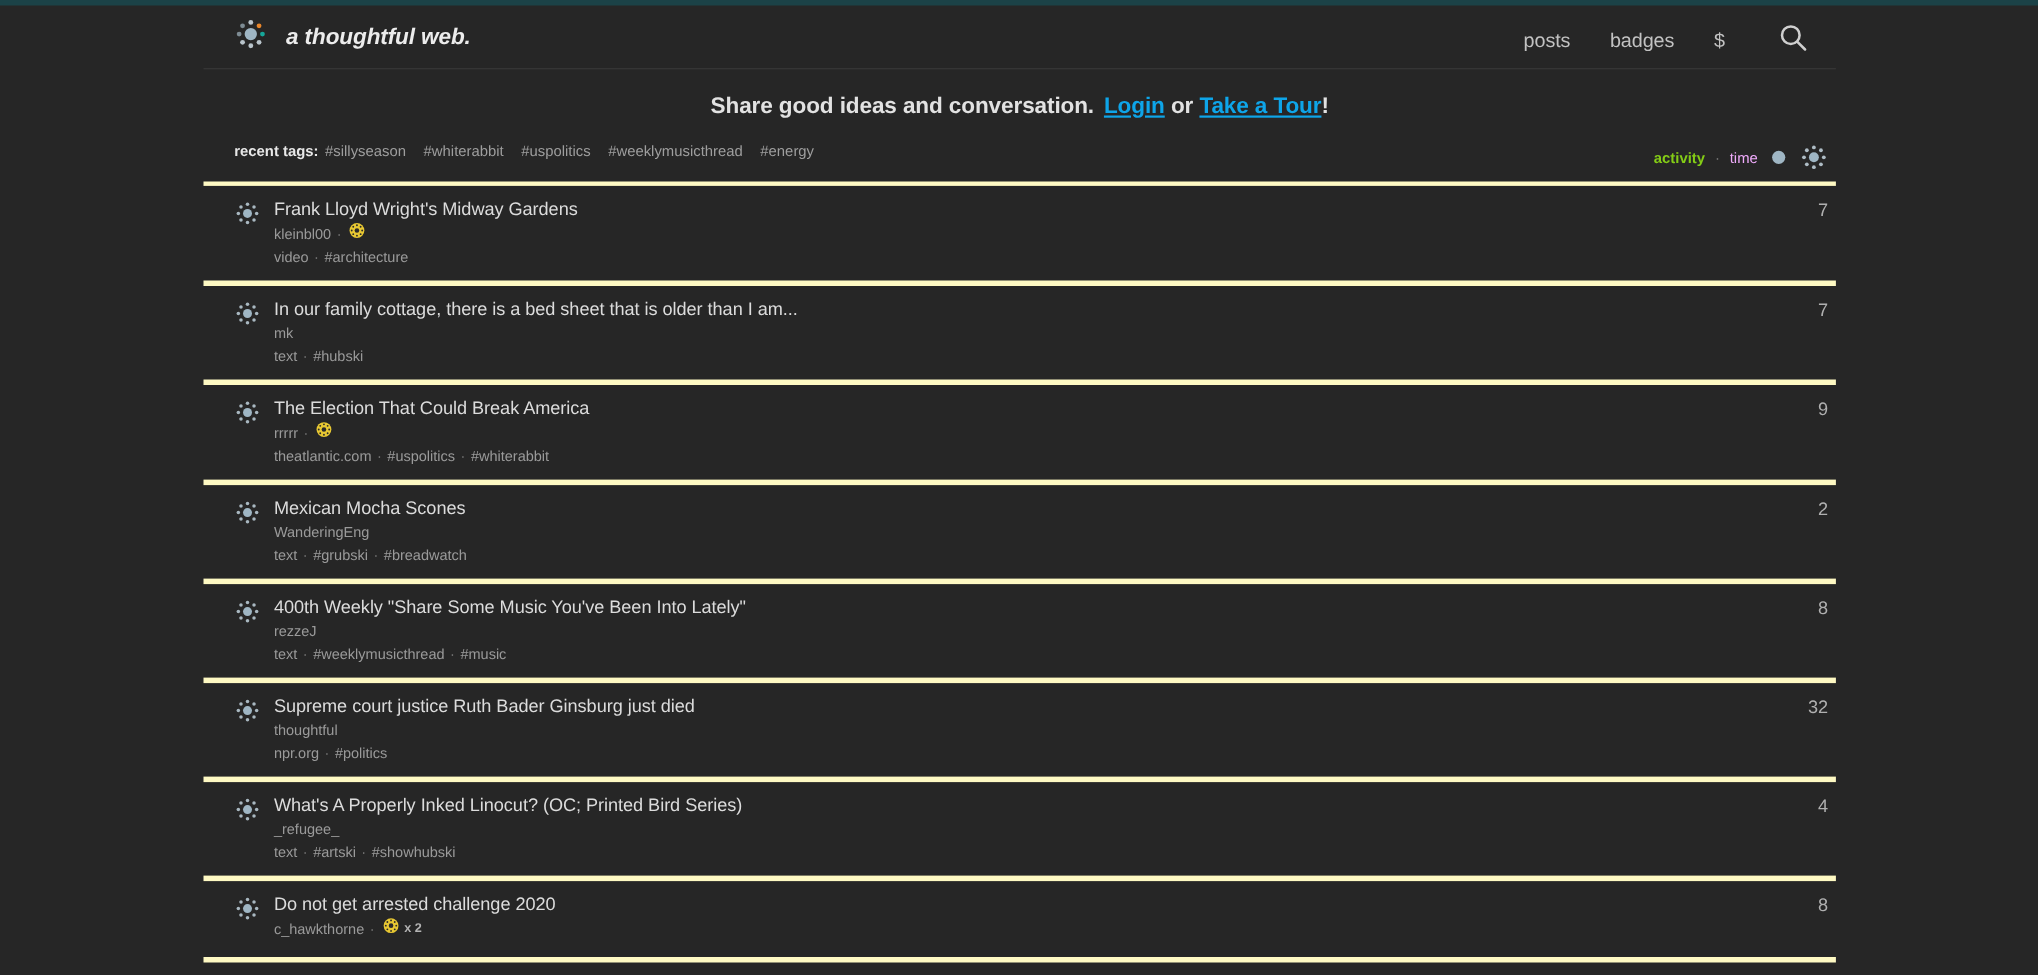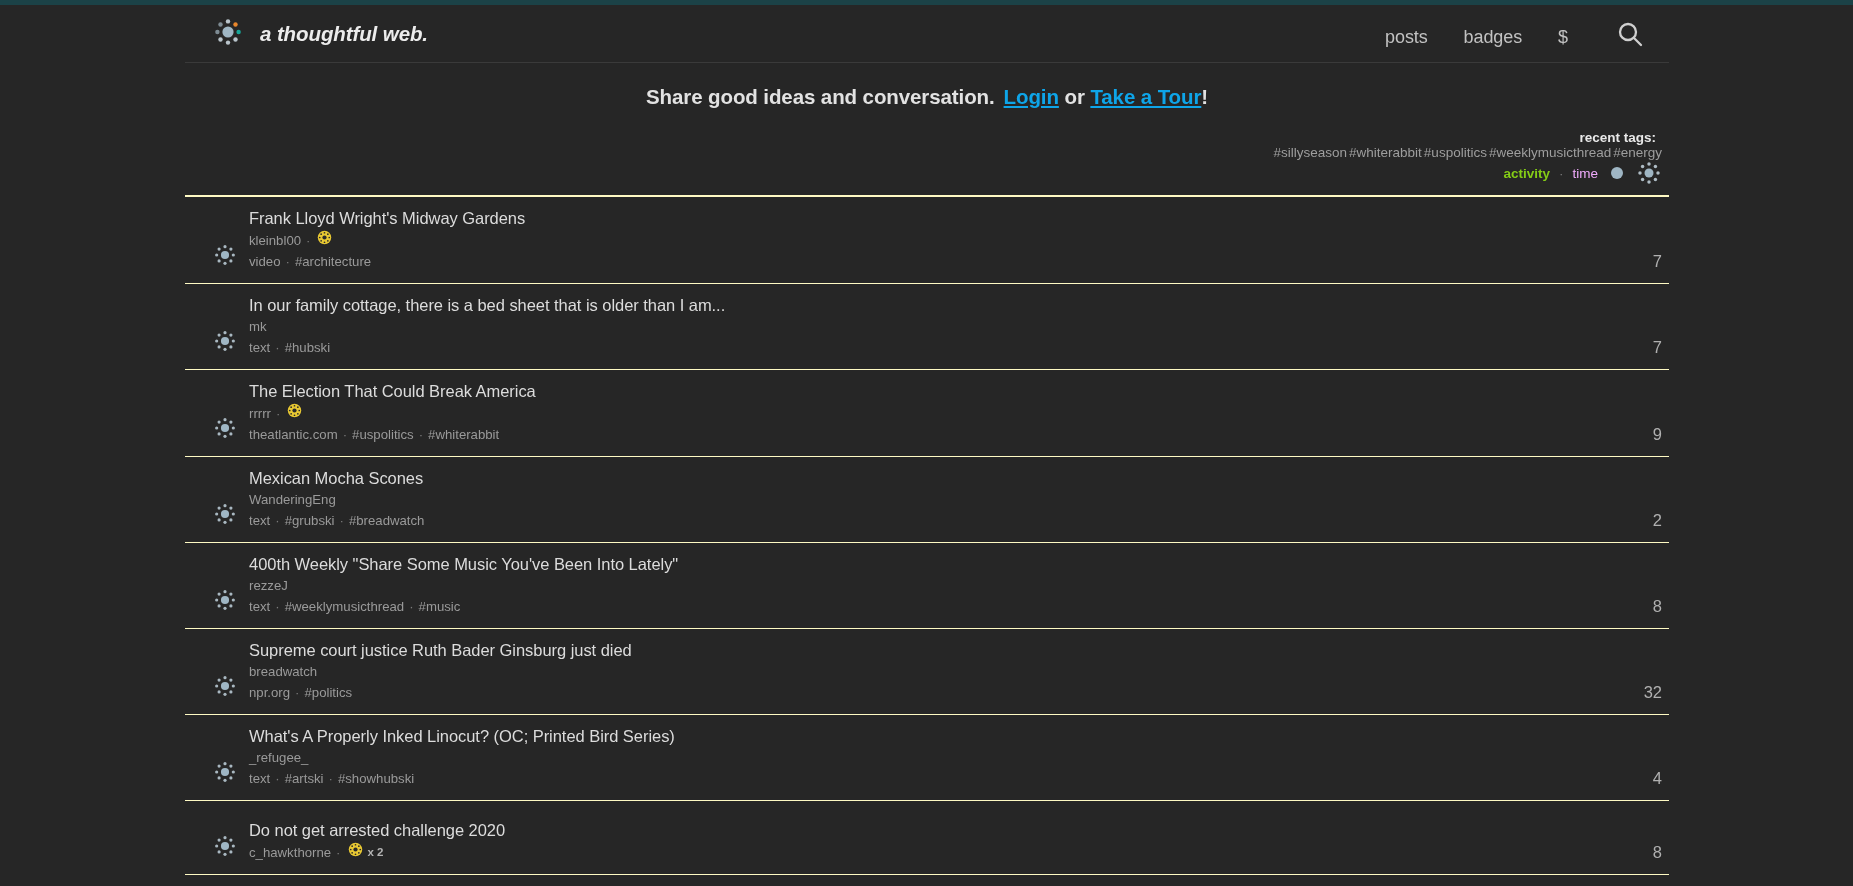--- a/index.html
+++ b/index.html
@@ -90,34 +90,33 @@
     text-decoration: underline;
     text-underline-offset: 2px;
     cursor: pointer;
   }
   .tagline .gap { display: inline-block; width: 9px; }
   .tagline .orlink { font-weight: 600; color: #e2e2e2; text-decoration: none; }
 
   
   .tagbar {
     display: flex;
-    align-items: flex-end;
+    align-items: flex-start;
     padding: 0 7px 9px 28px;
-    border-bottom: 2px solid #fef9c3;
-    flex-direction: column;
+    border-bottom: 4px solid #fef9c3;
   }
 
   .recent-label {
     font-size: 13.5px;
     font-weight: 700;
     color: #e8e8e8;
     margin-right: 6px;
   }
 
-  .tag-list { display: flex; gap: 2px; }
+  .tag-list { display: flex; gap: 16px; }
 
   .tag {
     font-size: 13.5px;
     color: #9e9e9e;
     cursor: pointer;
   }
 
   .sortbar {
     margin-left: auto;
     display: flex;
@@ -144,23 +143,23 @@
     width: 12px; height: 12px;
     border-radius: 50%;
     background: #9fb6c4;
     margin-left: 4px;
     cursor: pointer;
   }
 
   
   .post {
     display: flex;
-    align-items: flex-end;
+    align-items: flex-start;
     padding: 11px 7px 12px 28px;
-    border-bottom: 1px solid #fef9c3;
+    border-bottom: 5px solid #fef9c3;
     min-height: 74px;
   }
 
   .post-icon {
     flex: 0 0 auto;
     margin-top: 2px;
     margin-right: 12px;
   }
 
   .post-body { flex: 1 1 auto; min-width: 0; }
@@ -435,21 +434,21 @@
             <circle cx="25.4" cy="15" r="2" fill="#a9b8c1"></circle>
             <circle cx="22.4" cy="22.4" r="2" fill="#a9b8c1"></circle>
             <circle cx="15" cy="25.4" r="2" fill="#a9b8c1"></circle>
             <circle cx="7.6" cy="22.4" r="2" fill="#a9b8c1"></circle>
             <circle cx="4.6" cy="15" r="2" fill="#a9b8c1"></circle>
             <circle cx="7.6" cy="7.6" r="2" fill="#a9b8c1"></circle>
           </svg></span>
         <div class="post-body">
           <div class="post-title">Supreme court justice Ruth Bader Ginsburg just died</div>
           <div class="post-meta">
-            <span class="post-author">breadwatch</span>
+            <span class="post-author">thoughtful</span>
           </div>
           <div class="post-sub"><span class="src">npr.org</span><span class="meta-sep">·</span><span class="tg">#politics</span></div>
         </div>
         <div class="post-count">32</div>
       </div>
       <div class="post">
         <span class="post-icon"><svg width="24" height="24" viewBox="0 0 30 30">
     <circle cx="15" cy="15" r="5.1" fill="#9fb6c4"></circle>
             <circle cx="15" cy="4.6" r="2" fill="#a9b8c1"></circle>
             <circle cx="22.4" cy="7.6" r="2" fill="#a9b8c1"></circle>

